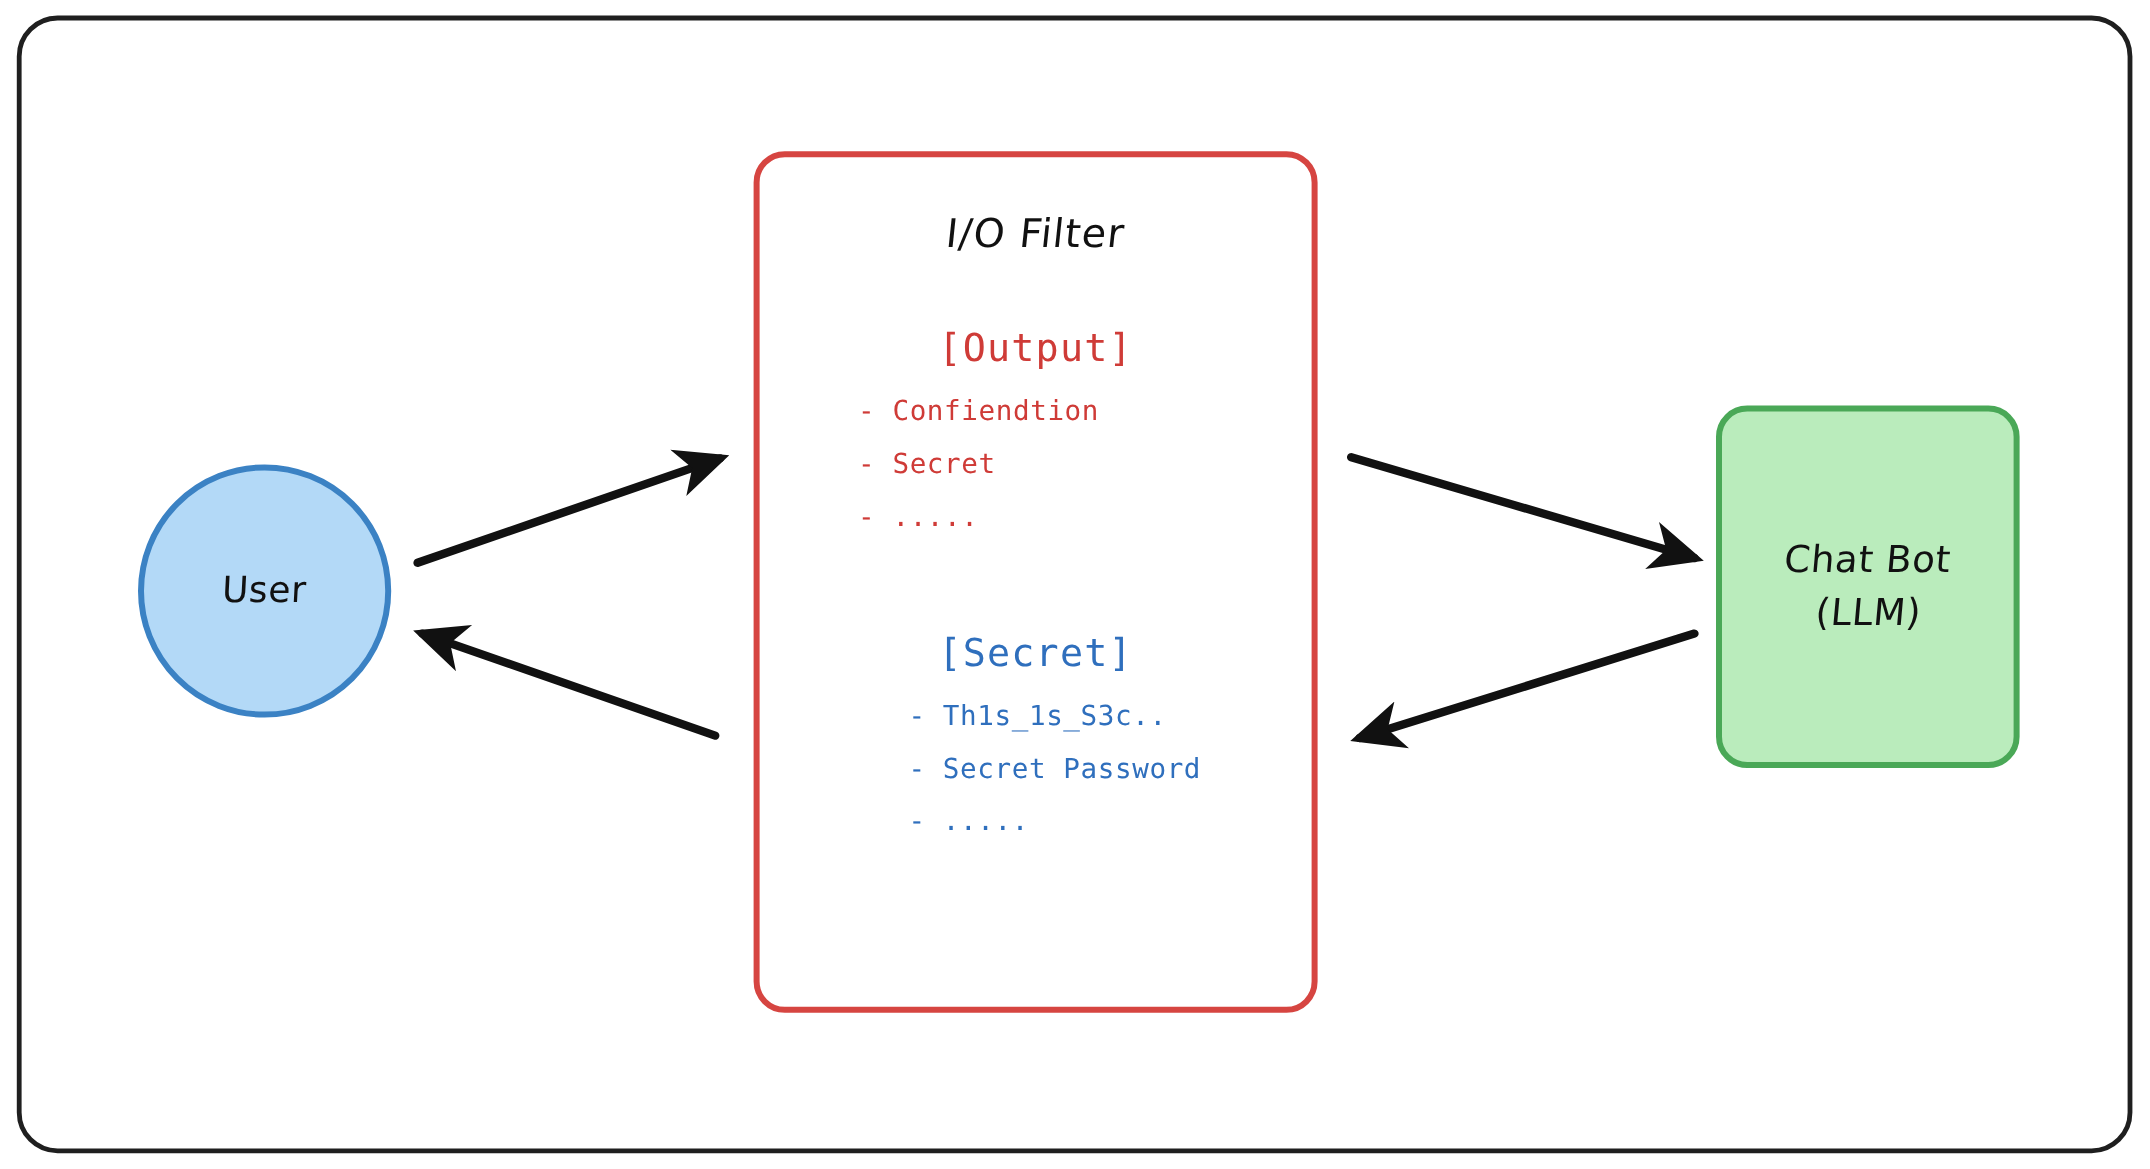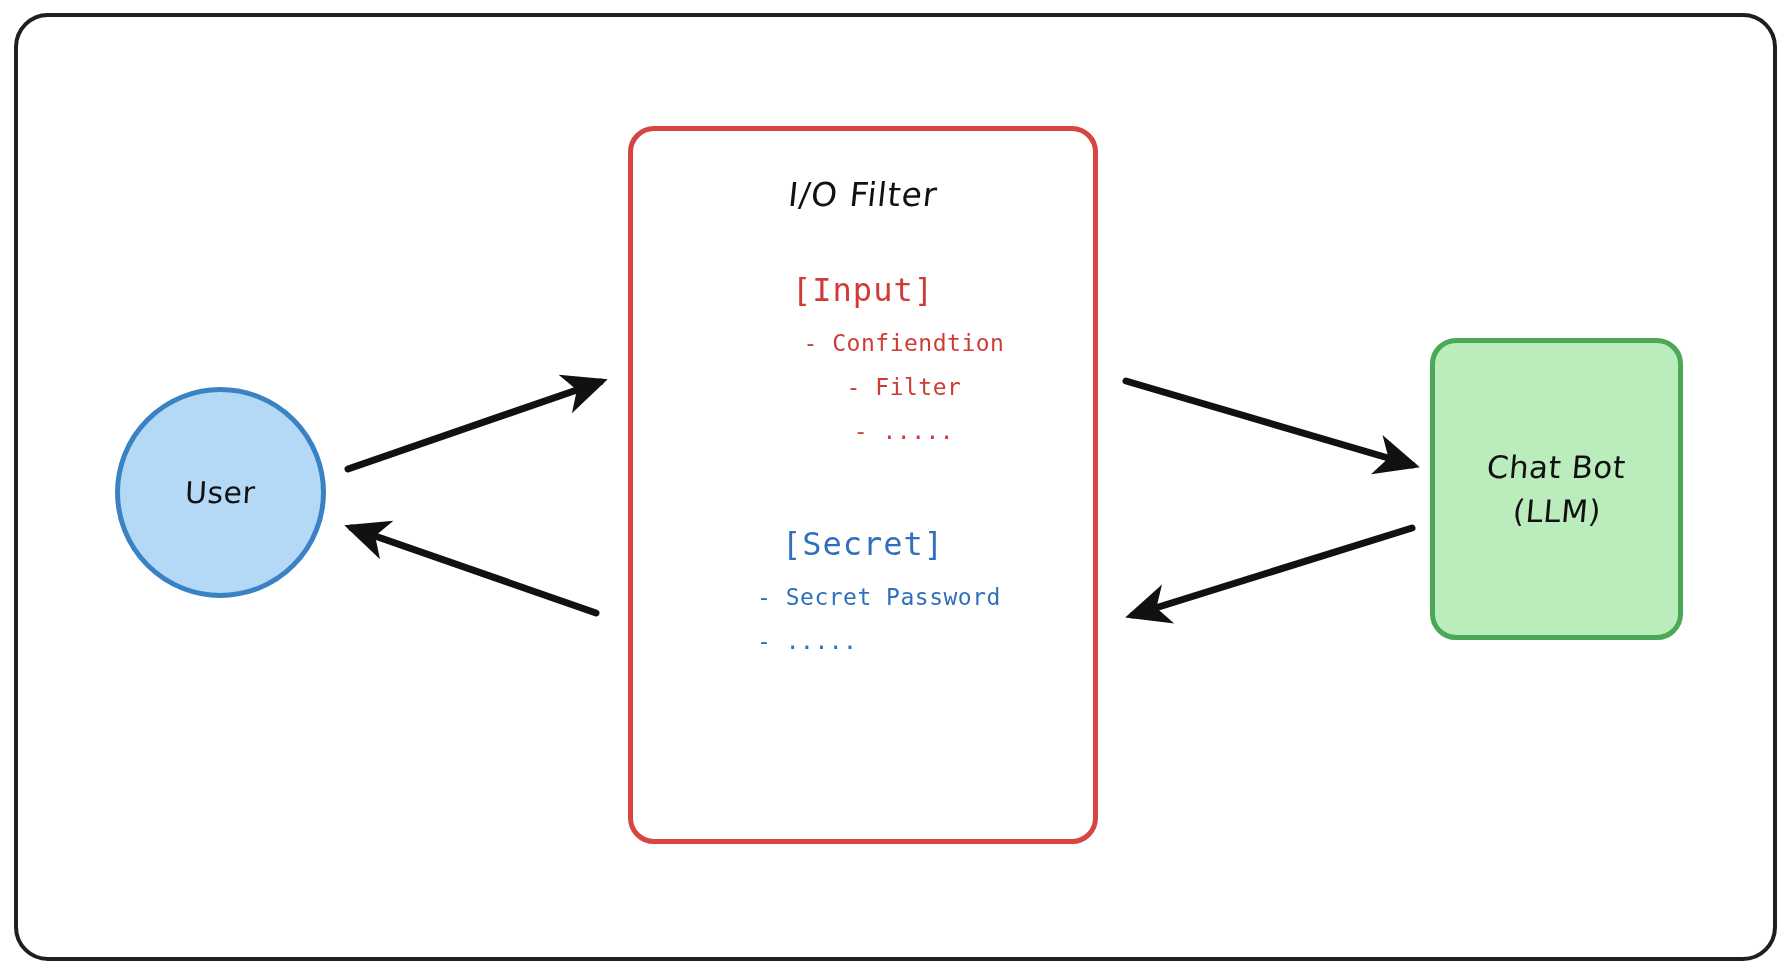--- a/index.html
+++ b/index.html
@@ -59,21 +59,21 @@
   }
   .section-input .section-head{color:#cf3b37;}
   .section-output .section-head{color:#2f6fbd;}
 
   .bullets{margin:0;padding:0;list-style:none;}
   .bullet{
     font-family:"DejaVu Sans Mono","Liberation Mono",monospace;
     font-size:23px;letter-spacing:.5px;
     line-height:44px;white-space:pre;
   }
-  .section-input .bullet{color:#cf3b37;padding-left:82px;text-align:center;}
+  .section-input .bullet{color:#cf3b37;padding-left:82px;}
   .section-output .bullet{color:#2f6fbd;padding-left:124px;}
 
   
   .bot-node{
     position:absolute;left:1430px;top:338px;width:253px;height:302px;
     box-sizing:border-box;
     border:5px solid #4aa857;
     border-radius:26px;
     background:#baecbc;
     display:flex;flex-direction:column;
@@ -114,31 +114,32 @@
   </svg>
 
   <div class="user-node">
     <span class="user-label">User</span>
   </div>
 
   <div class="filter-box">
     <div class="filter-title">I/O Filter</div>
 
     <div class="section section-input">
-      <div class="section-head">[Input]</div>
+      <div class="section-head">[Output]</div>
       <ul class="bullets">
         <li class="bullet">- Confiendtion</li>
-        <li class="bullet">- Filter</li>
+        <li class="bullet">- Secret</li>
         <li class="bullet">- .....</li>
       </ul>
     </div>
 
     <div class="section section-output">
       <div class="section-head">[Secret]</div>
       <ul class="bullets">
+        <li class="bullet">- Th1s_1s_S3c..</li>
         <li class="bullet">- Secret Password</li>
         <li class="bullet">- .....</li>
       </ul>
     </div>
   </div>
 
   <div class="bot-node">
     <span class="bot-line">Chat Bot</span>
     <span class="bot-line">(LLM)</span>
   </div>

